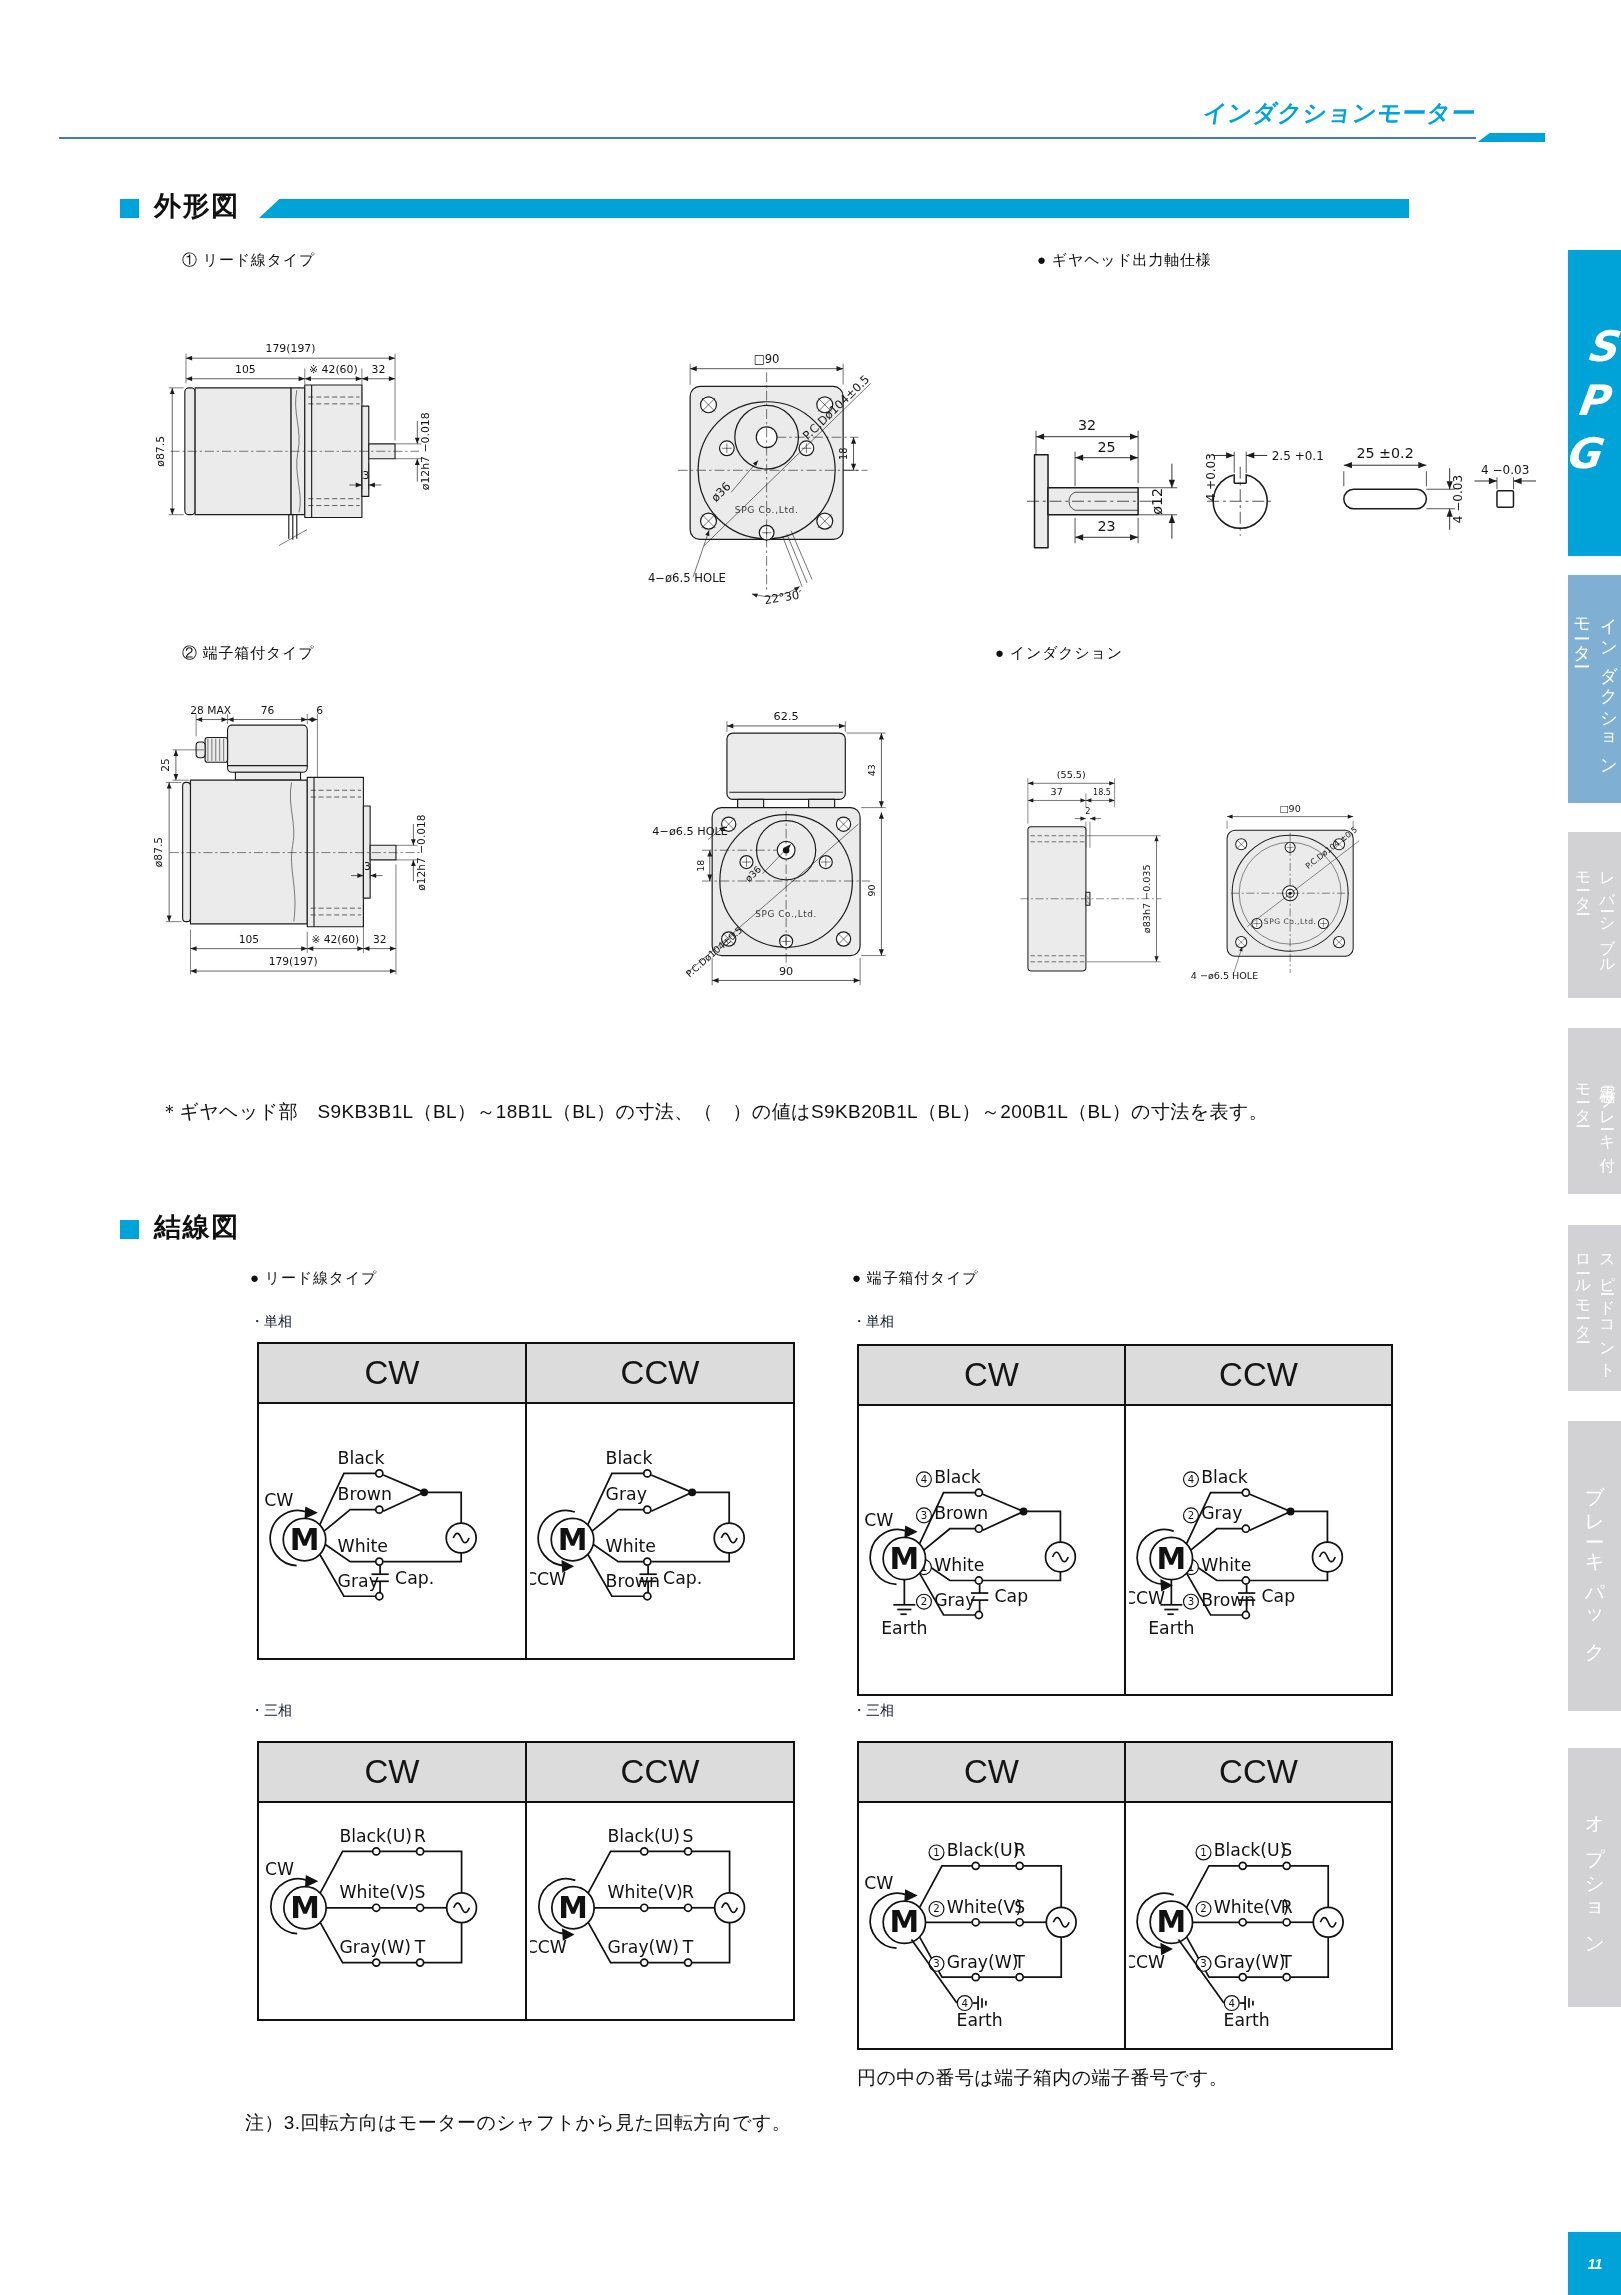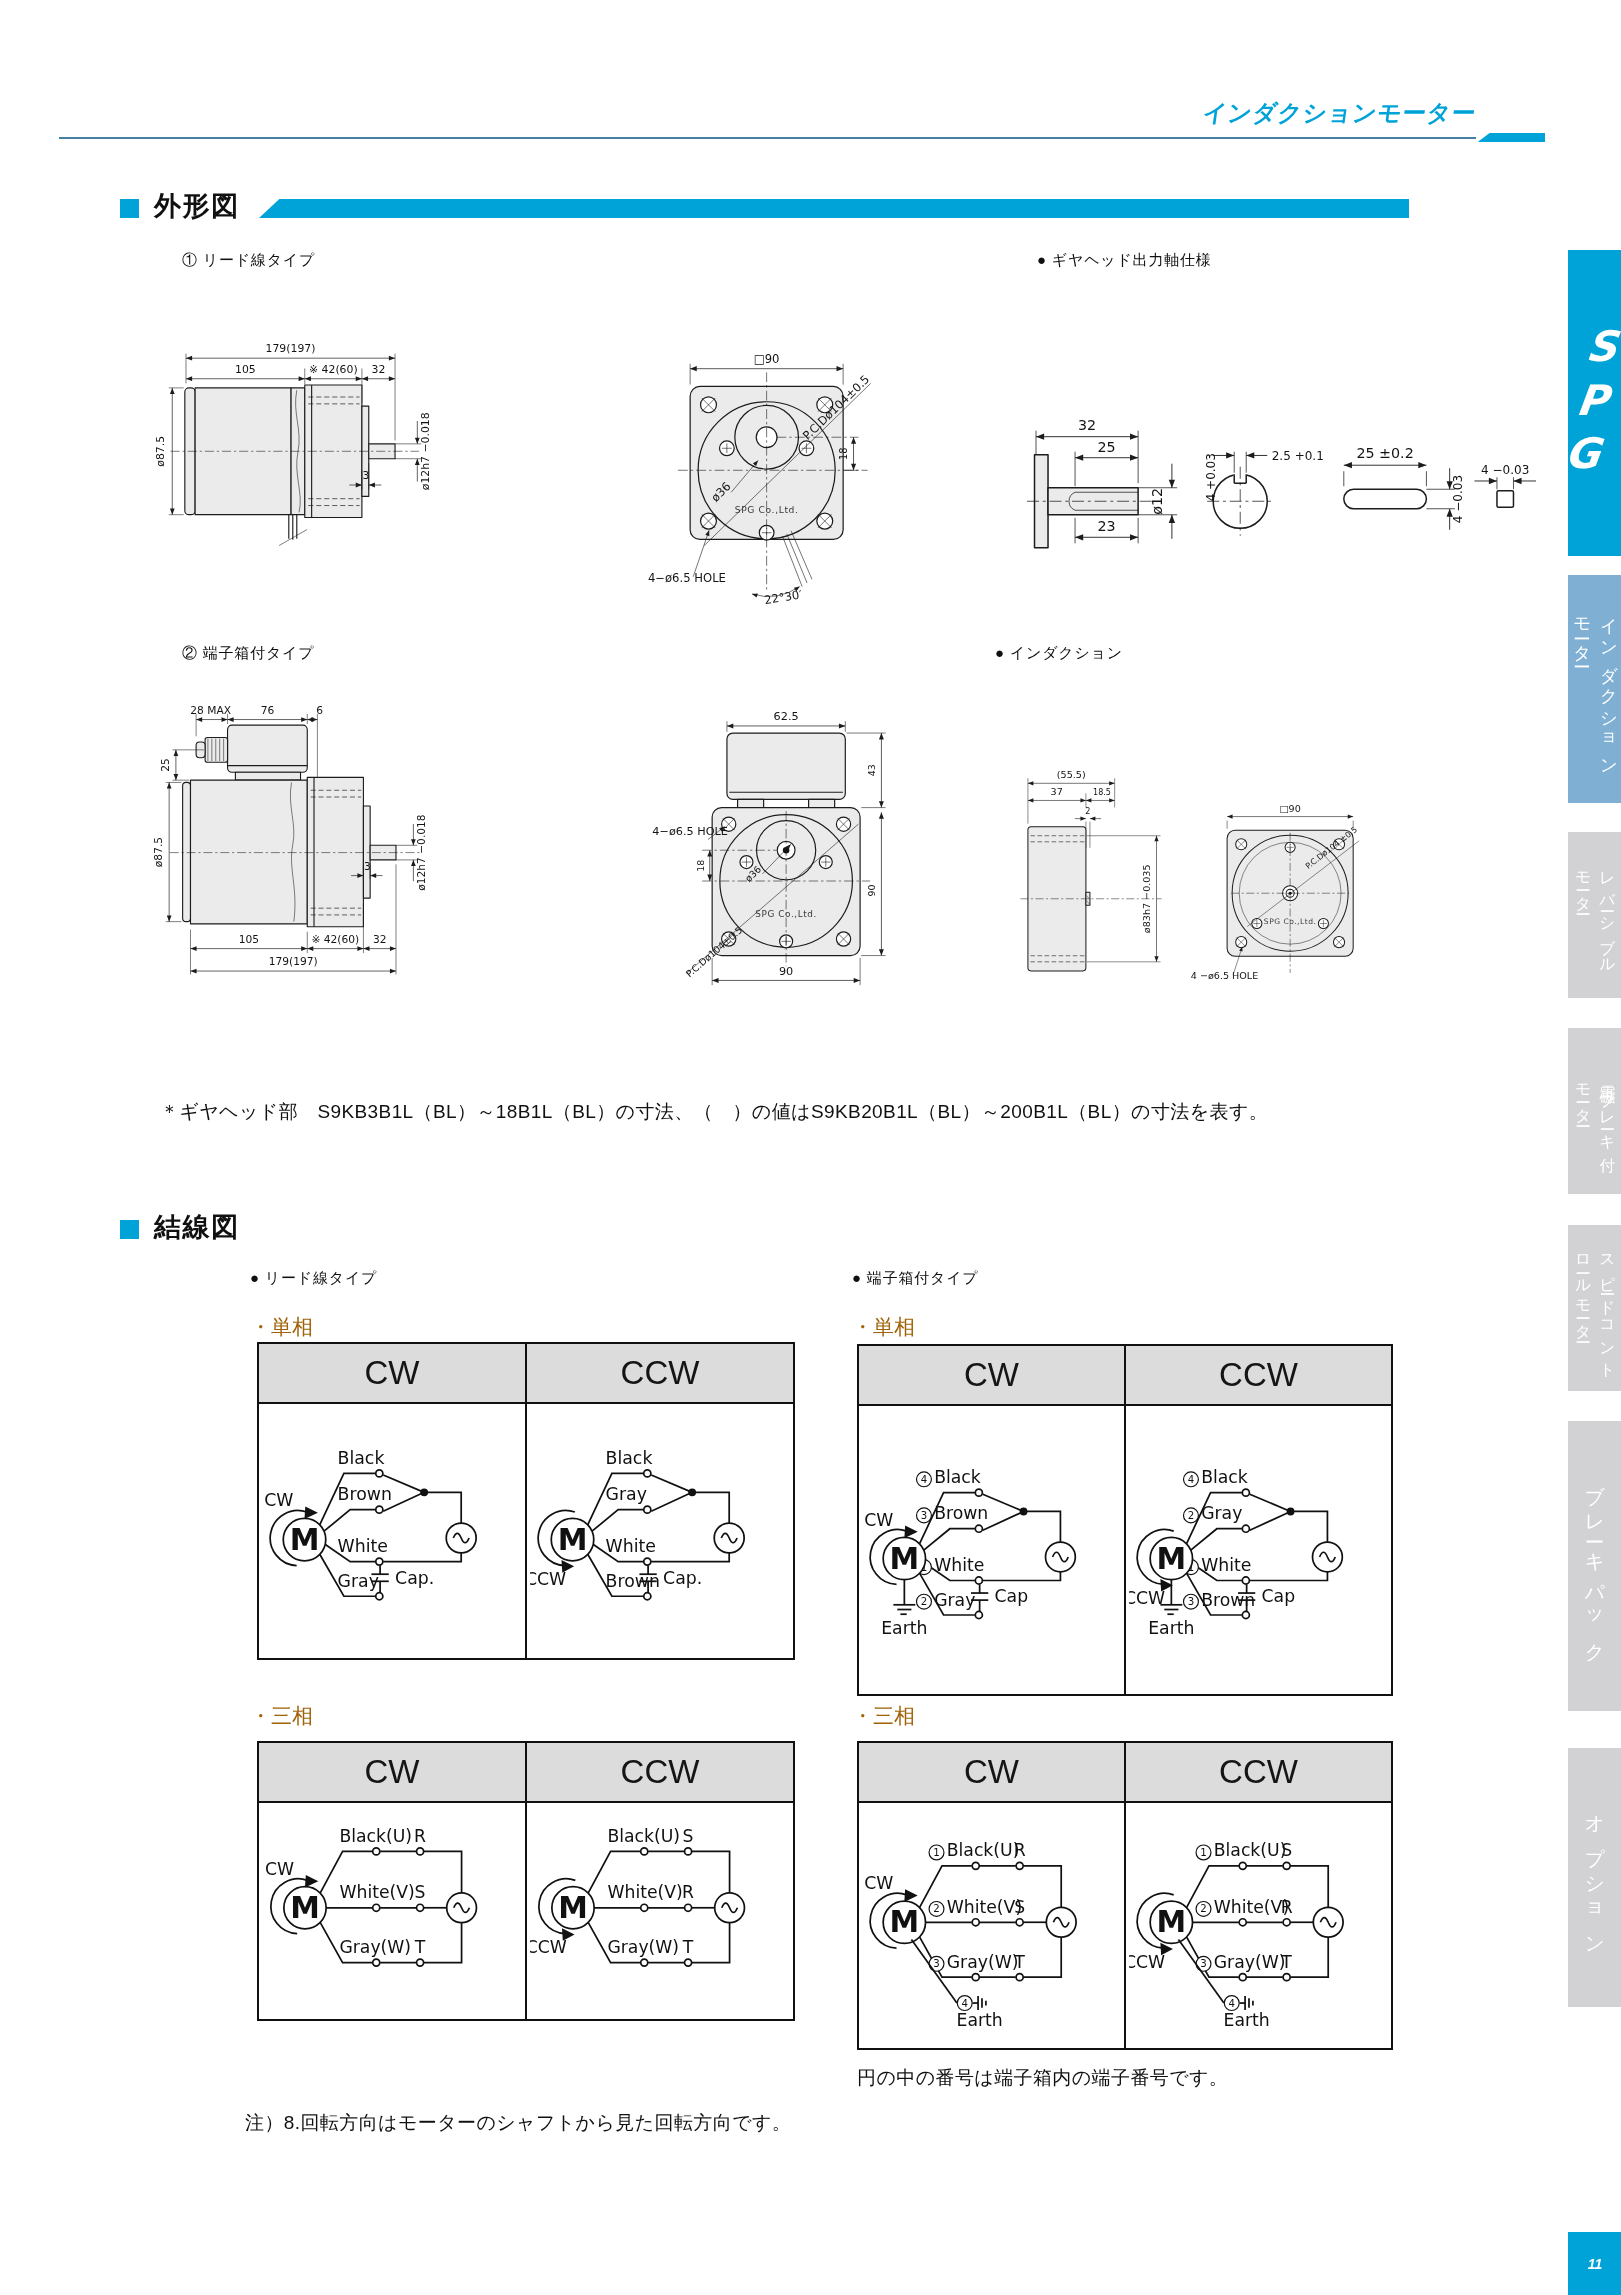--- a/index.html
+++ b/index.html
@@ -8,21 +8,21 @@
 .abs{position:absolute;}
 
 .hdr-title{color:var(--accent);font-weight:700;font-size:23.6px;transform:skewX(-8deg);letter-spacing:0.8px;}
 .hdr-rule{background:#44809f;height:2.4px;}
 .hdr-rule-end{background:var(--accent);clip-path:polygon(12.6px 0,100% 0,100% 100%,0 100%);}
 
 .sq{width:19px;height:19px;background:var(--accent);}
 .sec-title{font-size:27px;font-weight:700;color:#101010;letter-spacing:1.6px;}
 .sec-bar{background:var(--accent);height:19px;clip-path:polygon(20.4px 0,100% 0,100% 100%,0 100%);}
 .sub-h{font-size:15px;font-weight:500;color:#101010;letter-spacing:0.8px;}
-.lbl{font-size:21px;font-weight:500;color:#a16207;}
+.lbl{font-size:14px;font-weight:500;color:#0f172a;}
 .note{font-size:19px;color:#101010;letter-spacing:0.4px;}
 
 .wtable{border:2.4px solid #111;background:#fff;display:flex;flex-direction:column;}
 .whead{display:flex;background:var(--thead);border-bottom:2.4px solid #111;height:60px;flex:none;}
 .whead .wc{flex:1;display:flex;align-items:center;justify-content:center;font-size:33px;color:#151515;font-family:"Liberation Sans",sans-serif;}
 .whead .wc:first-child{border-right:2.4px solid #111;}
 .wbody{display:flex;flex:1;min-height:0;}
 .wbody .wc{flex:1;padding:3.1px;min-width:0;}
 .wbody .wc:first-child{border-right:2.4px solid #111;}
 .wbody svg{width:100%;height:100%;display:block;}
@@ -808,21 +808,21 @@
           <line x1="158" y1="230" x2="158" y2="236" class="wl"></line>
           <text x="150" y="262" class="wlab" text-anchor="middle">Earth</text>
         </svg>
       </div>
   </div>
 </div>
 
 <div class="abs note" style="left:857px;top:2065px;">円の中の番号は端子箱内の端子番号です。</div>
 
 <div class="abs" style="left:245px;top:2107px;">
-  <div class="note" style="line-height:31px;">注）8.回転方向はモーターのシャフトから見た回転方向です。</div>
+  <div class="note" style="line-height:31px;">注）3.回転方向はモーターのシャフトから見た回転方向です。</div>
 </div>
 
 <div class="abs stab cyan" style="top:250px;height:306px;">
   <div class="spg">SPG</div>
 </div>
 <div class="abs stab active" style="top:575px;height:228px;">
   <span class="vtxt mid">インダクション
 モーター</span>
 </div>
 <div class="abs stab" style="top:832px;height:166px;">

